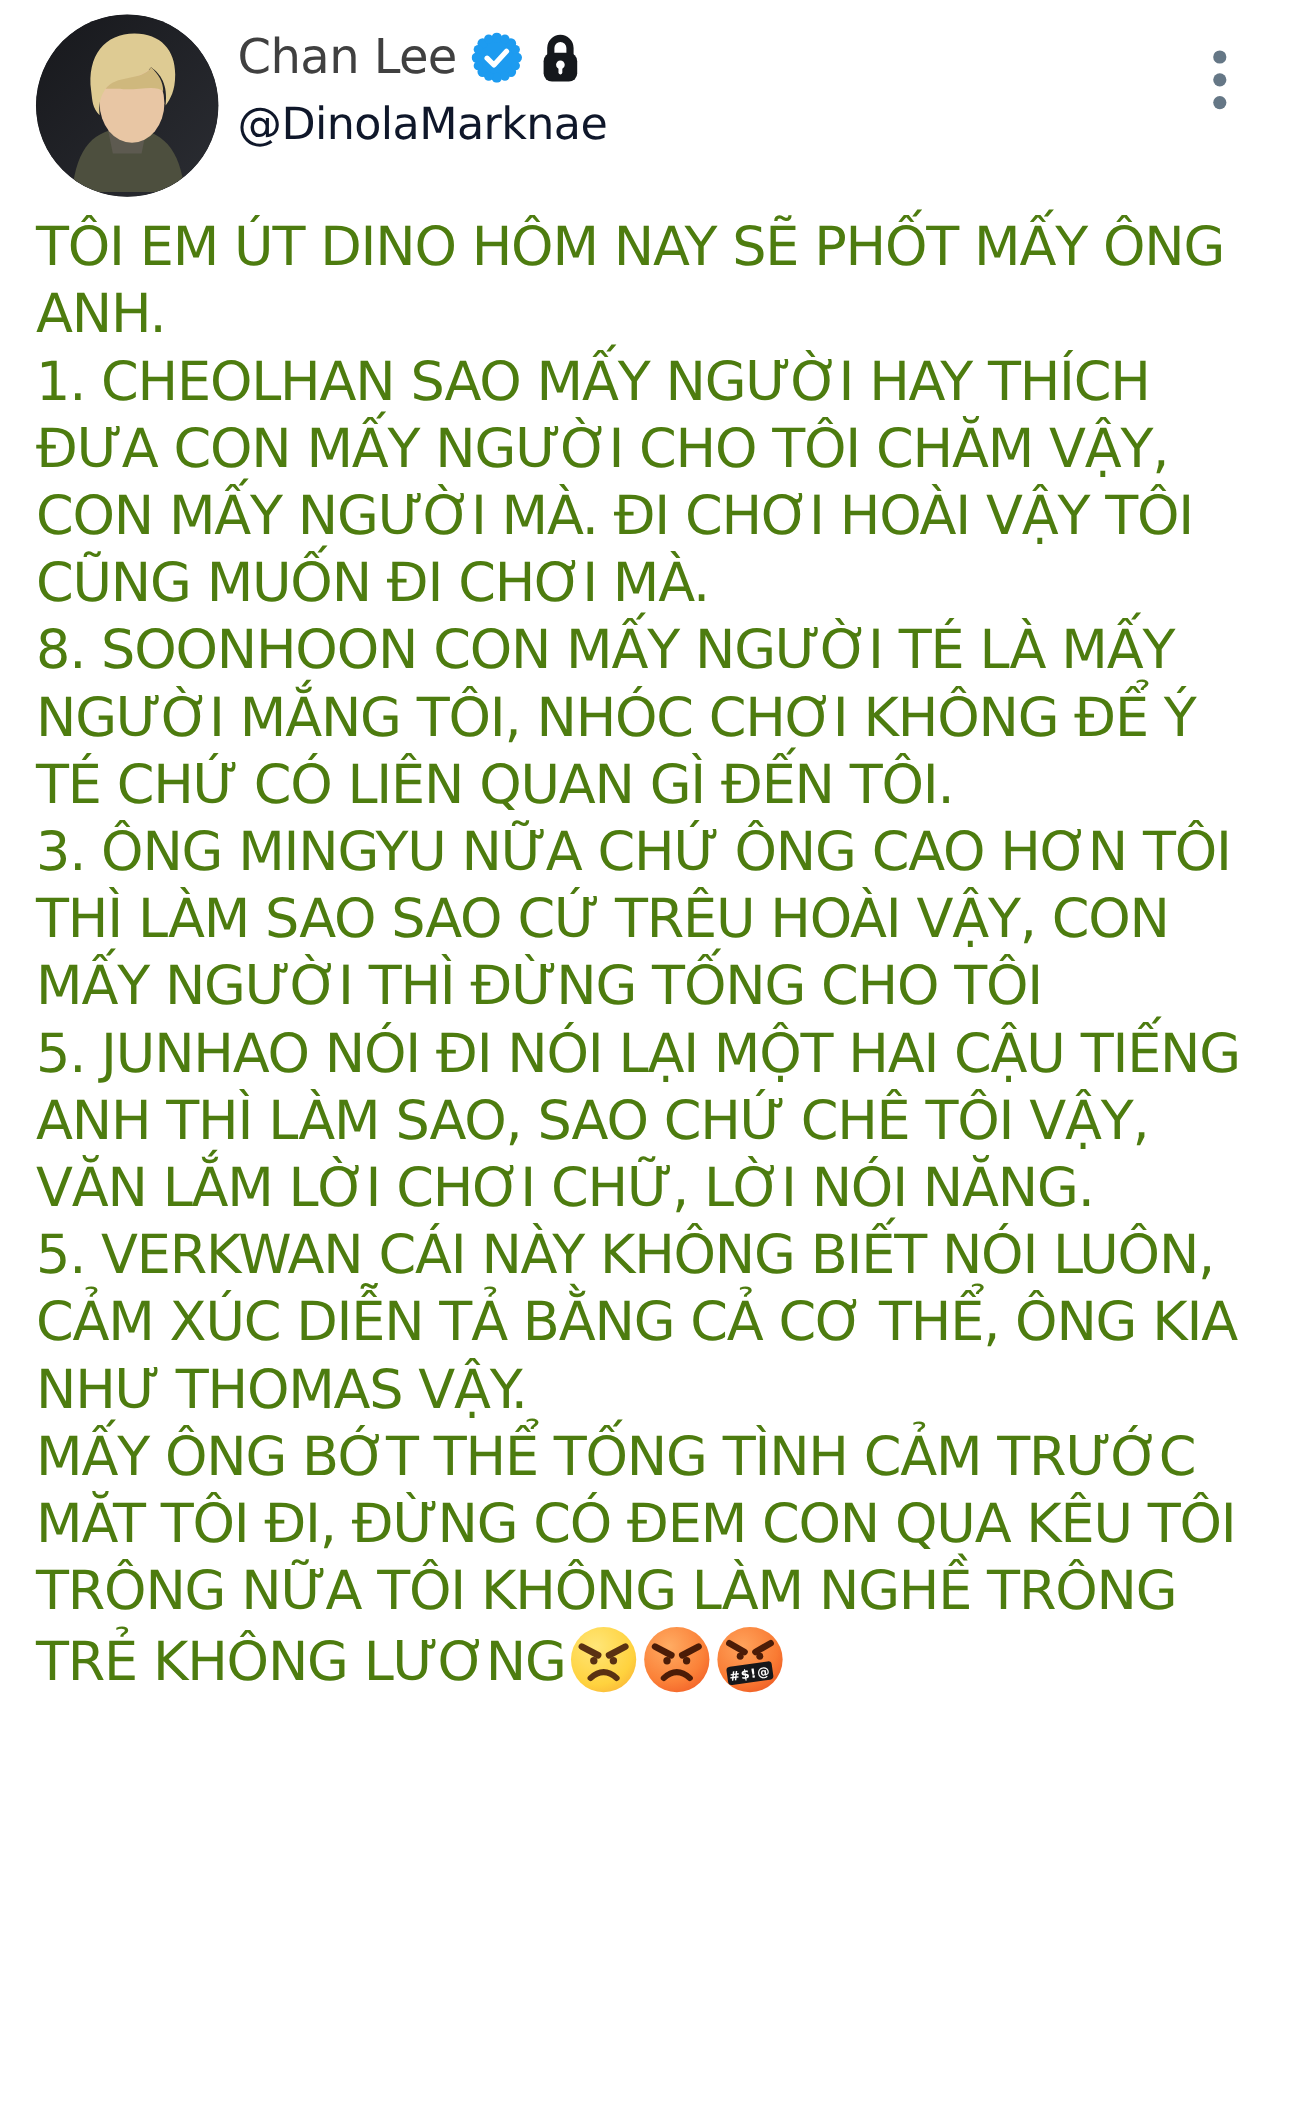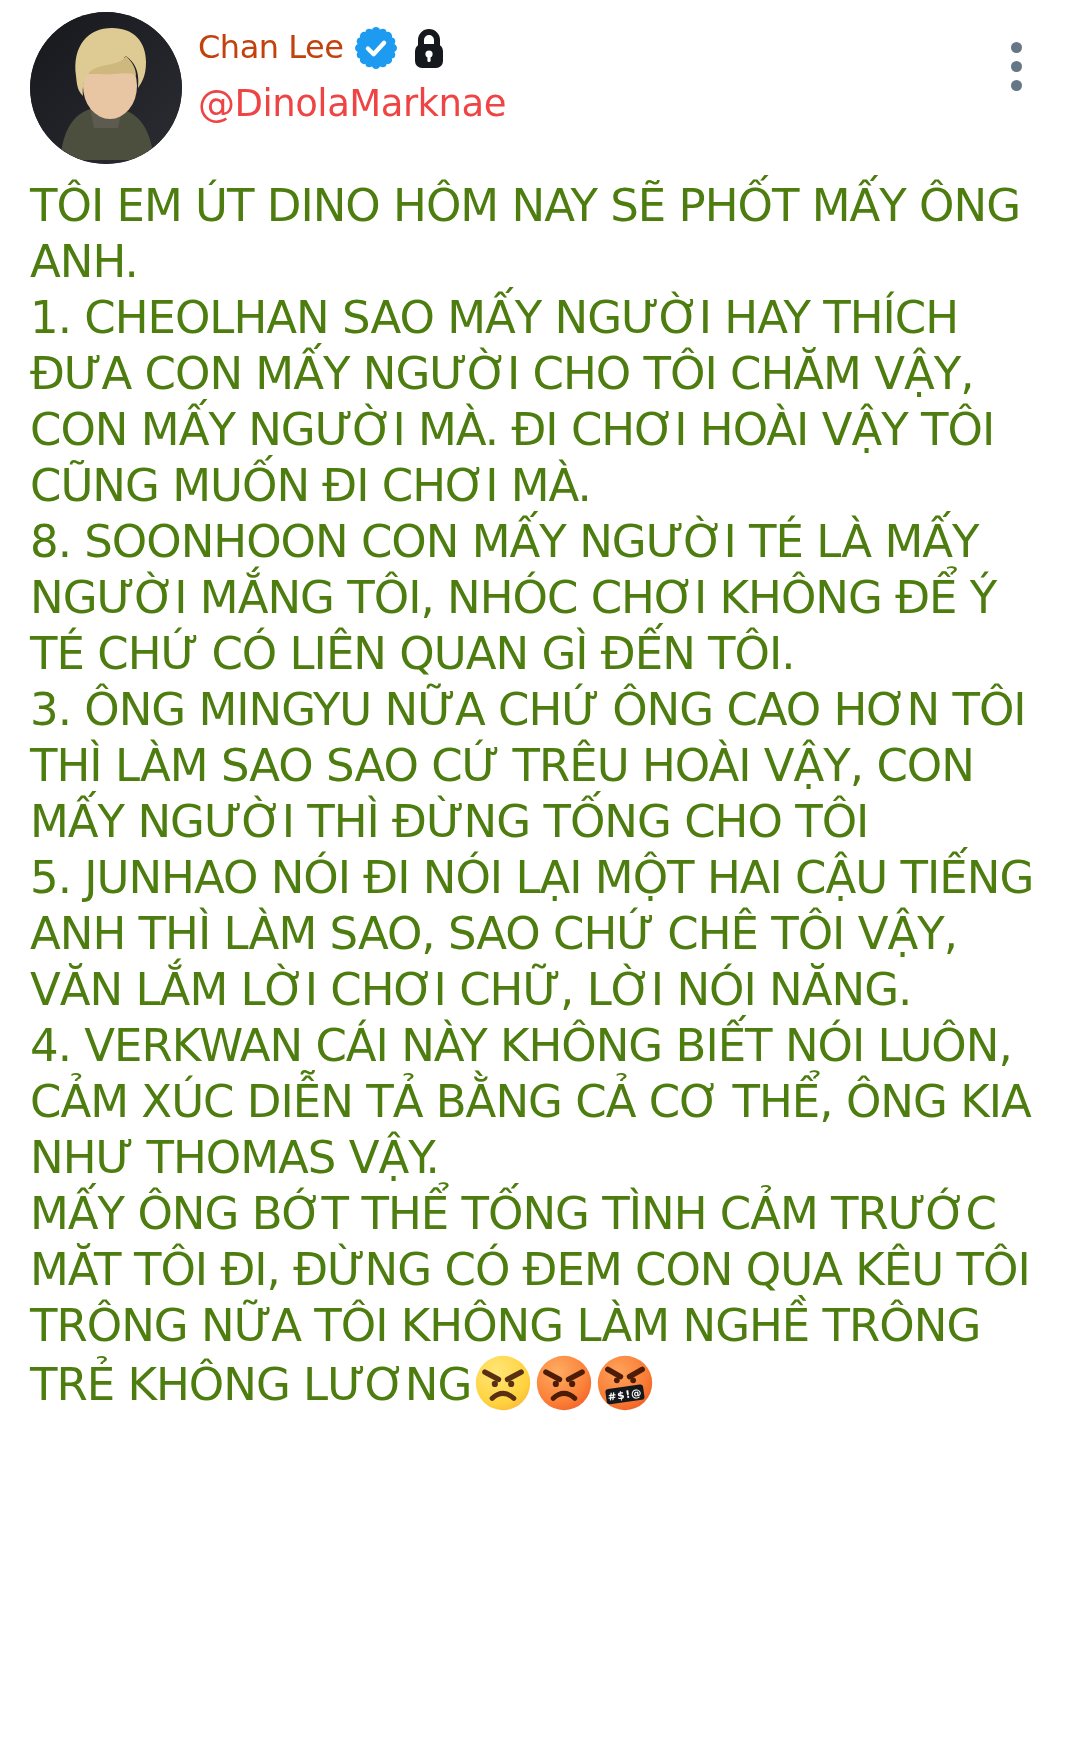--- a/index.html
+++ b/index.html
@@ -11,24 +11,24 @@
   .post{padding:12px 26px 20px 30px;}
   
   .header{display:flex;align-items:flex-start;}
   .avatar{
     width:152px;height:152px;border-radius:50%;overflow:hidden;
     flex:0 0 auto;background:#1f2125;
   }
   .avatar svg{display:block;width:100%;height:100%;}
   .id-block{margin-left:16px;padding-top:14px;}
   .name-row{display:flex;align-items:center;gap:12px;}
-  .display-name{font-size:32px;line-height:1.1;color:#c2410c;letter-spacing:-0.5px;}
+  .display-name{font-size:40px;line-height:1.1;color:#404040;letter-spacing:-0.5px;}
   .badge{width:42px;height:42px;display:inline-block;}
   .lock{width:40px;height:44px;display:inline-block;}
-  .handle{font-size:37px;color:#ef4444;margin-top:12px;letter-spacing:-0.5px;}
+  .handle{font-size:37px;color:#0f172a;margin-top:12px;letter-spacing:-0.5px;}
   .menu{
     margin-left:auto;padding-top:30px;padding-right:32px;
     display:flex;flex-direction:column;gap:8px;cursor:pointer;
   }
   .menu .dot{width:11px;height:11px;border-radius:50%;background:#657786;}
   
   .body-text{margin-top:14px;}
   .para{
     font-size:45px;line-height:56px;letter-spacing:-1px;
     color:#4d7c0f;word-spacing:0px;
@@ -113,21 +113,21 @@
       <span class="dot"></span>
     </div>
   </div>
 
   <div class="body-text">
     <div class="para">TÔI EM ÚT DINO HÔM NAY SẼ PHỐT MẤY ÔNG ANH.</div>
     <div class="para">1. CHEOLHAN SAO MẤY NGƯỜI HAY THÍCH ĐƯA CON MẤY NGƯỜI CHO TÔI CHĂM VẬY, CON MẤY NGƯỜI MÀ. ĐI CHƠI HOÀI VẬY TÔI CŨNG MUỐN ĐI CHƠI MÀ.</div>
     <div class="para">8. SOONHOON CON MẤY NGƯỜI TÉ LÀ MẤY NGƯỜI MẮNG TÔI, NHÓC CHƠI KHÔNG ĐỂ Ý TÉ CHỨ CÓ LIÊN QUAN GÌ ĐẾN TÔI.</div>
     <div class="para">3. ÔNG MINGYU NỮA CHỨ ÔNG CAO HƠN TÔI THÌ LÀM SAO SAO CỨ TRÊU HOÀI VẬY, CON MẤY NGƯỜI THÌ ĐỪNG TỐNG CHO TÔI</div>
     <div class="para">5. JUNHAO NÓI ĐI NÓI LẠI MỘT HAI CẬU TIẾNG ANH THÌ LÀM SAO, SAO CHỨ CHÊ TÔI VẬY, VĂN LẮM LỜI CHƠI CHỮ, LỜI NÓI NĂNG.</div>
-    <div class="para">4. VERKWAN CÁI NÀY KHÔNG BIẾT NÓI LUÔN, CẢM XÚC DIỄN TẢ BẰNG CẢ CƠ THỂ, ÔNG KIA NHƯ THOMAS VẬY.</div>
+    <div class="para">5. VERKWAN CÁI NÀY KHÔNG BIẾT NÓI LUÔN, CẢM XÚC DIỄN TẢ BẰNG CẢ CƠ THỂ, ÔNG KIA NHƯ THOMAS VẬY.</div>
     <div class="para"><span>MẤY ÔNG BỚT THỂ TỐNG TÌNH CẢM TRƯỚC MĂT TÔI ĐI, ĐỪNG CÓ ĐEM CON QUA KÊU TÔI TRÔNG NỮA TÔI KHÔNG LÀM NGHỀ TRÔNG TRẺ KHÔNG LƯƠNG</span><span class="emoji" aria-label="😠"><svg viewBox="0 0 64 64">
         <defs>
               <radialGradient id="em1" cx="0.38" cy="0.3" r="0.9">
           <stop offset="0" stop-color="#ffe678"></stop>
                 <stop offset="0.65" stop-color="#ffd23e"></stop>
                 <stop offset="1" stop-color="#f7a936"></stop>
         </radialGradient>
             </defs>
         <circle cx="32" cy="32" r="30" fill="url(#em1)"></circle>
         <path d="M12 20 L27 28" stroke="#593112" stroke-width="6" stroke-linecap="round"></path>

